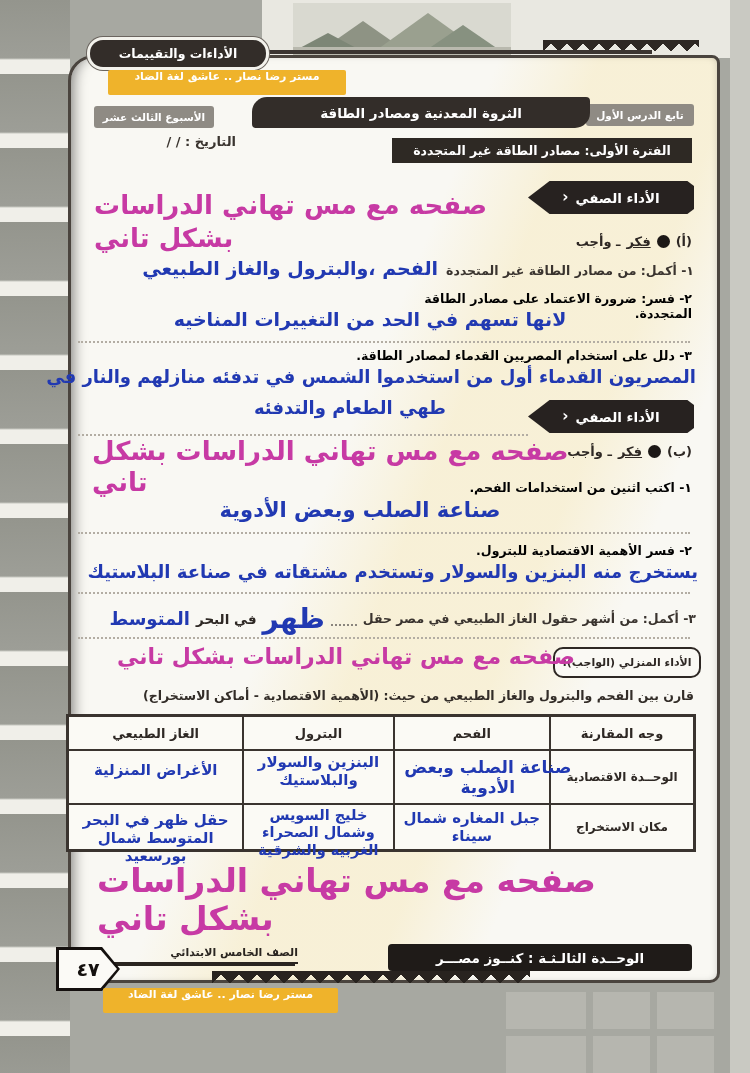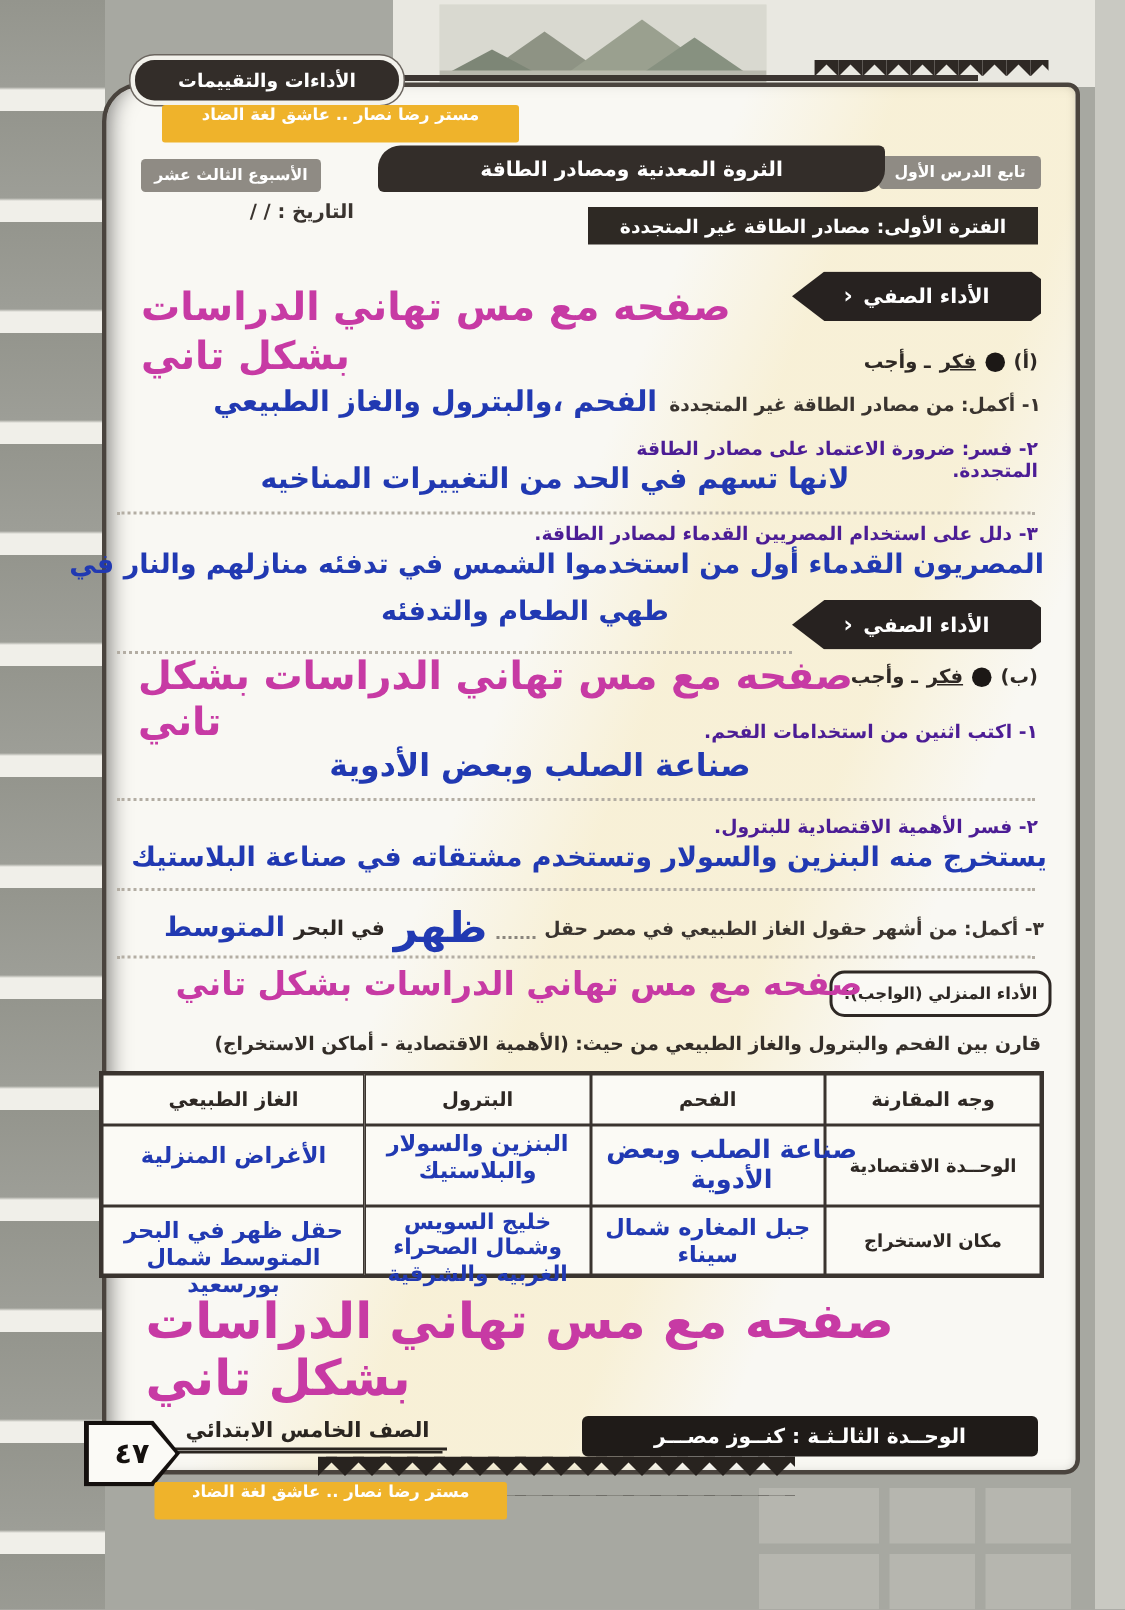--- a/index.html
+++ b/index.html
@@ -55,21 +55,21 @@
   .prompt{position:absolute;font-size:13px;font-weight:bold;color:#2e2824;display:flex;align-items:center;gap:6px;}
   .prompt.a{left:398px;top:234px;width:294px;}
   .prompt.b{left:398px;top:444px;width:294px;}
   .dot{width:13px;height:13px;background:#1c1816;border-radius:50%;display:inline-block;flex:none;}
   .think-word{text-decoration:underline;}
   
   .printed{font-size:12.5px;font-weight:bold;color:#3a342f;}
   .hand-blue{color:#2139b2;font-weight:bold;}
   .hand-pink{color:#c73aa4;font-weight:bold;margin-left:12px;}
   .abs{position:absolute;}
-  .qline{position:absolute;font-size:12.5px;font-weight:bold;color:#4c1d95;text-align:right;}
+  .qline{position:absolute;font-size:12.5px;font-weight:bold;color:#000000;text-align:right;}
   .dotline{position:absolute;border-top:2px dotted #b3ada3;height:0;}
   
   .q-a1{left:72px;top:257px;width:622px;display:flex;align-items:baseline;gap:8px;white-space:nowrap;position:absolute;}
   .q-a1 .hand-blue{font-size:19px;}
   .q-a2{left:368px;top:291px;width:324px;}
   .ans-a2{left:140px;top:308px;width:460px;text-align:center;font-size:19px;}
   .q-a3{left:330px;top:348px;width:362px;}
   .ans-a3-1{left:66px;top:366px;width:630px;font-size:18px;text-align:center;white-space:nowrap;}
   .ans-a3-2{left:205px;top:397px;width:290px;font-size:18px;text-align:center;}
   
@@ -102,22 +102,22 @@
   .ans.r1c1{font-size:17px;top:6px;right:-30px;}
   .ans.r1c2{font-size:15px;}
   .ans.r1c3{font-size:15px;top:10px;}
   .ans.r2c1{font-size:15px;top:4px;}
   .ans.r2c2{font-size:14.5px;top:2px;}
   .ans.r2c3{font-size:15px;top:6px;}
   
   .unit-bar{position:absolute;left:388px;top:944px;width:304px;height:27px;background:#1f1b18;color:#fff;
             font-size:13.5px;font-weight:bold;display:flex;align-items:center;justify-content:center;
             border-radius:4px;z-index:5;white-space:nowrap;}
-  .grade{position:absolute;left:112px;top:946px;width:186px;font-size:14px;font-weight:bold;color:#2a2520;
-         text-align:center;border-bottom:2px solid #2a2520;box-shadow:0 5px 0 -3px #2a2520;padding-bottom:3px;z-index:5;}
+  .grade{position:absolute;left:112px;top:946px;width:186px;font-size:11px;font-weight:bold;color:#2a2520;
+         border-bottom:2px solid #2a2520;box-shadow:0 5px 0 -3px #2a2520;padding-bottom:3px;z-index:5;}
   .page-arrow-outer{position:absolute;left:56px;top:947px;width:64px;height:44px;background:#14100e;
                     clip-path:polygon(0 0,72% 0,100% 50%,72% 100%,0 100%);z-index:6;}
   .page-arrow-inner{position:absolute;left:3px;top:3px;right:3px;bottom:3px;background:#fbfaf6;
                     clip-path:polygon(0 0,72% 0,100% 50%,72% 100%,0 100%);display:flex;align-items:center;
                     justify-content:center;font-size:19px;font-weight:bold;color:#14100e;}
 </style>
 </head>
 <body>
 
 <div id="screen">

